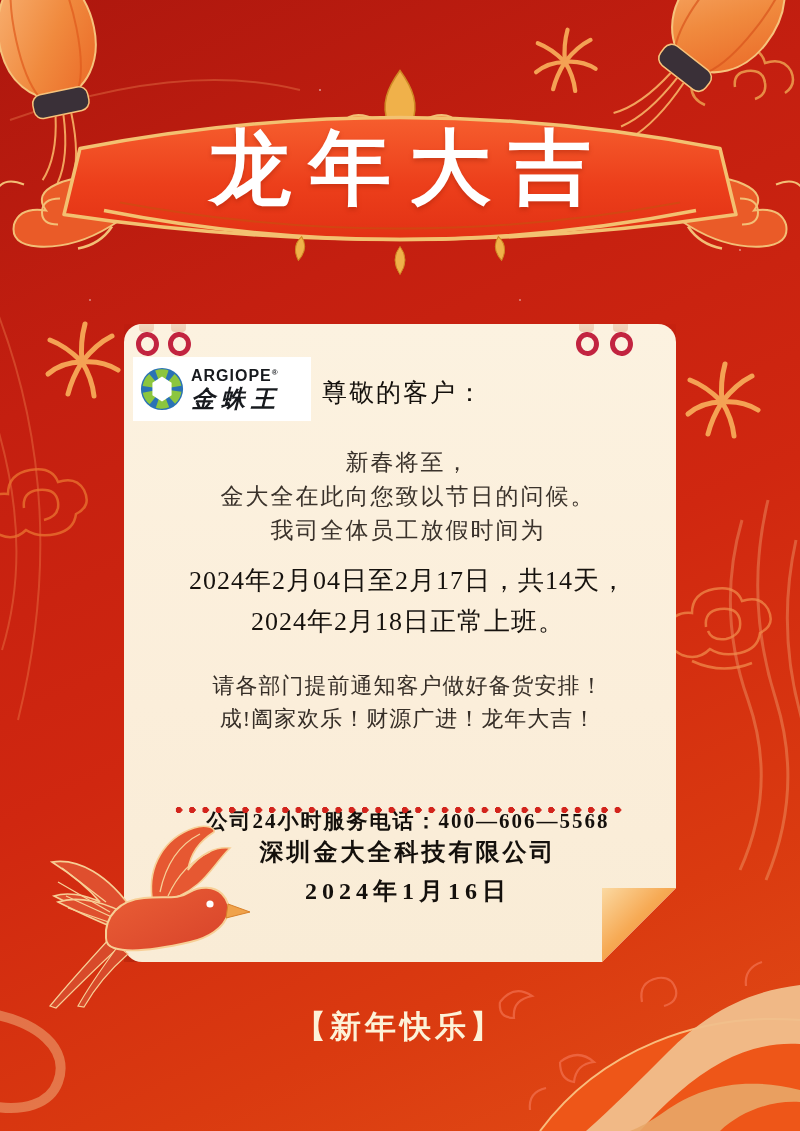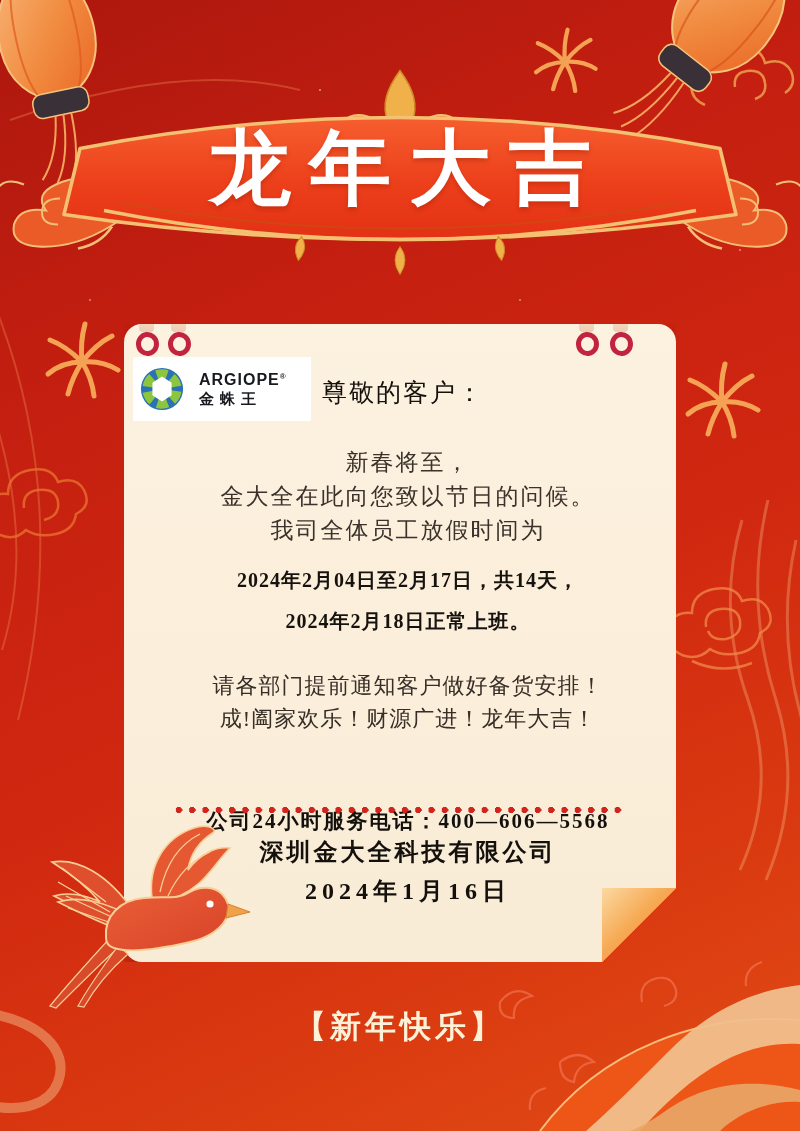--- a/index.html
+++ b/index.html
@@ -43,33 +43,33 @@
   .tab{
     position:absolute;top:-14px;width:15px;height:22px;border-radius:4px;
     background:linear-gradient(180deg,#f9e7d6,#eecdb2);
   }
   .ring{
     position:absolute;top:8px;width:13px;height:14px;border-radius:50%;
     border:5px solid #c22440;transform:rotate(-6deg);
   }
   .logo{
     position:absolute;left:9px;top:33px;width:178px;height:64px;background:#ffffff;
-    display:flex;align-items:center;gap:14px;padding:0 6px;box-sizing:border-box;
+    display:flex;align-items:center;gap:6px;padding:0 6px;box-sizing:border-box;
     font-family:"Liberation Sans","DejaVu Sans",sans-serif;color:#171a1e;
   }
   .logo-text{line-height:1;}
   .logo-brand{font-size:16px;font-weight:900;letter-spacing:1px;}
   .logo-brand sup{font-size:8px;font-weight:700;}
-  .logo-cn{font-size:15px;font-weight:900;letter-spacing:6px;margin-top:3px;white-space:nowrap;}
+  .logo-cn{font-size:24px;font-weight:900;letter-spacing:6px;margin-top:3px;white-space:nowrap;font-style:italic;}
   .salutation{
     position:absolute;left:198px;top:52px;font-size:25px;color:#14100c;letter-spacing:2px;
   }
   .txt{position:absolute;left:16px;right:0;text-align:center;color:#3a322b;}
   .greeting{top:122px;font-size:23px;line-height:34px;letter-spacing:2px;}
-  .holiday{top:236px;font-size:20px;line-height:41px;font-weight:700;color:#16120e;letter-spacing:1px;}
+  .holiday{top:236px;font-size:26px;line-height:41px;font-weight:400;color:#16120e;letter-spacing:1px;}
   .notice{top:345px;font-size:22px;line-height:33px;letter-spacing:1px;color:#362e27;}
   .hotline{top:446px;font-size:21px;font-weight:700;color:#14100c;letter-spacing:2px;margin-top:37px;}
   .divider{
     position:absolute;top:481px;left:50px;width:452px;height:10px;
     background-image:radial-gradient(circle 3.2px at 5px 5px,#d2241c 97%,transparent 100%);
     background-size:13.3px 10px;background-repeat:repeat-x;
   }
   .company{top:512px;font-size:24px;font-weight:700;color:#14100c;letter-spacing:3px;}
   .sign-date{top:551px;font-size:24px;font-weight:700;color:#14100c;letter-spacing:5px;}
   .bird{position:absolute;left:46px;top:824px;pointer-events:none;}

